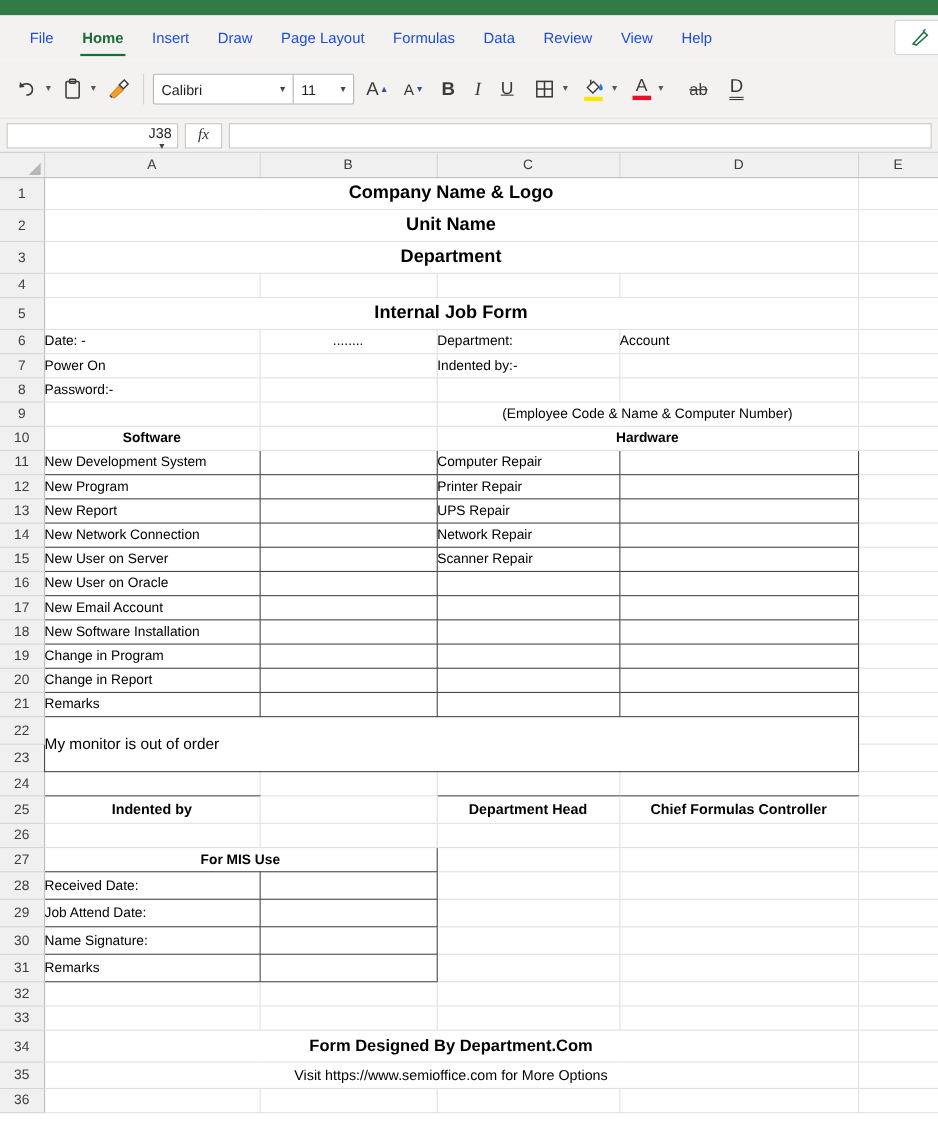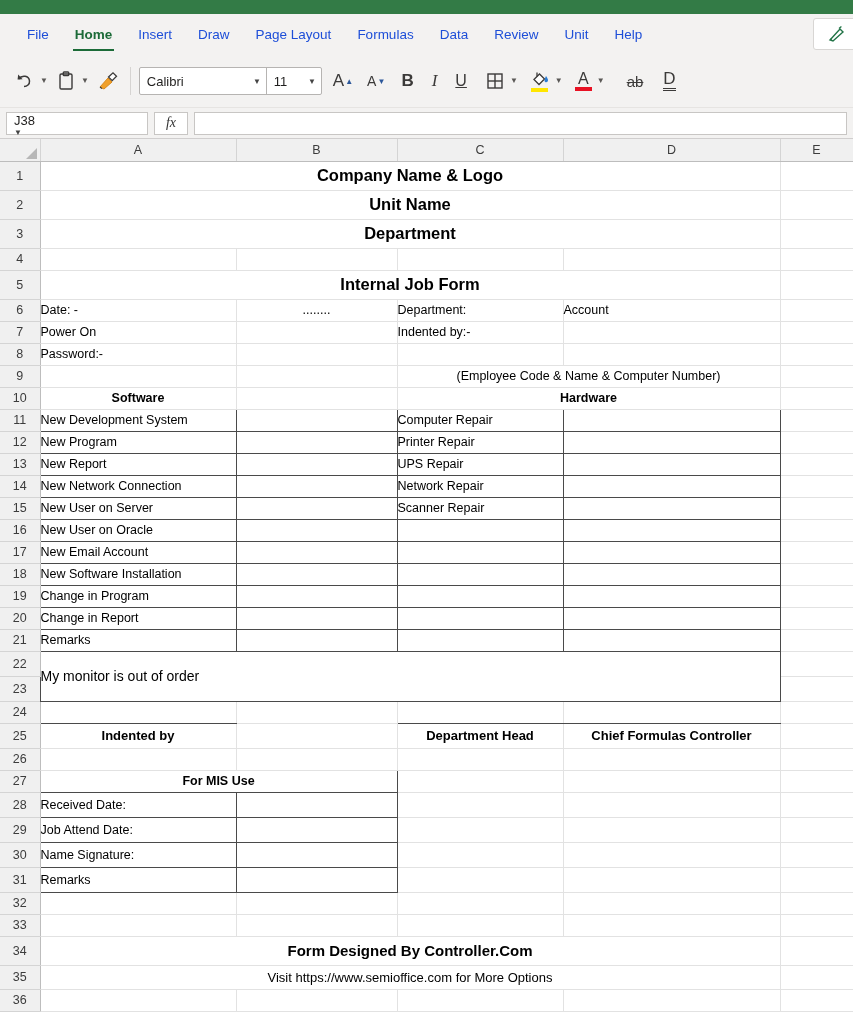--- a/index.html
+++ b/index.html
@@ -131,26 +131,26 @@
   
   .formula-row {
     height: 31px;
     background: #f3f2f1;
     display: flex;
     align-items: center;
     padding: 0 6px;
     border-bottom: 1px solid #d0cece;
   }
   .namebox {
-    width: 142px; height: 23px;
+    width: 156px; height: 23px;
     background: #fff;
     border: 1px solid #c8c6c4;
     font-size: 13px;
     color: #201f1e;
-    display: flex; align-items: flex-start;
+    display: flex; align-items: flex-end;
     justify-content: space-between;
     padding: 0 5px 0 7px;
     flex-direction: column;
   }
   .fx-btn {
     width: 34px; height: 23px;
     margin-left: 6px;
     background: #fff;
     border: 1px solid #c8c6c4;
     display: flex; align-items: center; justify-content: center;
@@ -245,21 +245,21 @@
 
 <div class="ribbon-tabs">
   <div class="tab">File</div>
   <div class="tab active">Home</div>
   <div class="tab">Insert</div>
   <div class="tab">Draw</div>
   <div class="tab">Page Layout</div>
   <div class="tab">Formulas</div>
   <div class="tab">Data</div>
   <div class="tab">Review</div>
-  <div class="tab">Unit</div>
+  <div class="tab">View</div>
   <div class="tab">Help</div>
 
   <div class="editor-btn">
     <svg width="20" height="20" viewBox="0 0 20 20">
       <path d="M4 16 L14 5 L17 8 L7 17 Z" fill="none" stroke="#217346" stroke-width="1.4"></path>
       <path d="M4 16 L6.2 15.4 L5 14 Z" fill="#217346"></path>
       <path d="M13 4.6 L15.4 2.6" stroke="#217346" stroke-width="1.3"></path>
     </svg>
   </div>
 </div>
@@ -647,21 +647,21 @@
     <td class="rowhead">33</td>
     <td class="cell"></td>
     <td class="cell"></td>
     <td class="cell"></td>
     <td class="cell"></td>
     <td class="cell"></td>
   </tr>
 
   <tr style="height:29px">
     <td class="rowhead">34</td>
-    <td class="cell ctr bold t15" colspan="4">Form Designed By Controller.Com</td>
+    <td class="cell ctr bold t15" colspan="4">Form Designed By Department.Com</td>
     <td class="cell"></td>
   </tr>
 
   <tr style="height:24px">
     <td class="rowhead">35</td>
     <td class="cell ctr t13" colspan="4">Visit https://www.semioffice.com for More Options</td>
     <td class="cell"></td>
   </tr>
 
   <tr style="height:22px">

